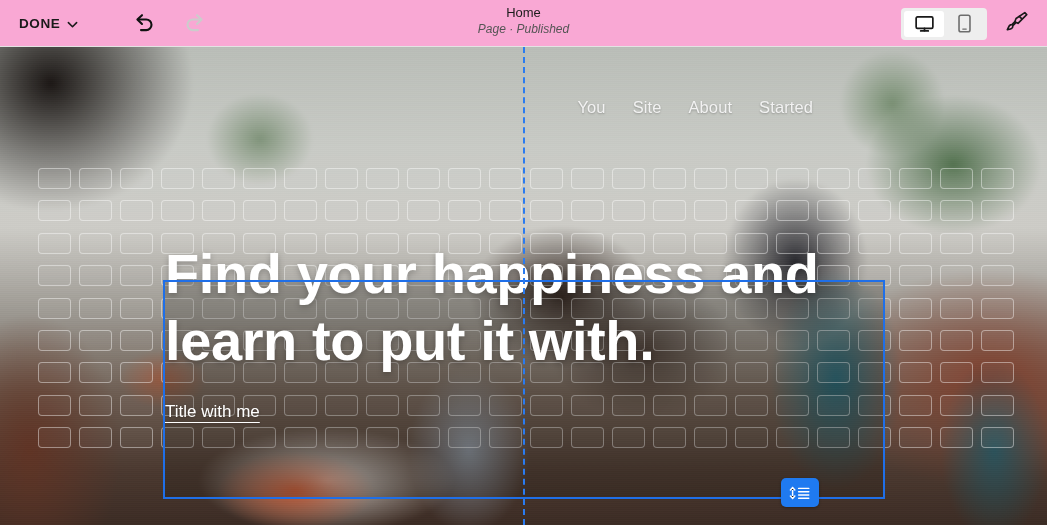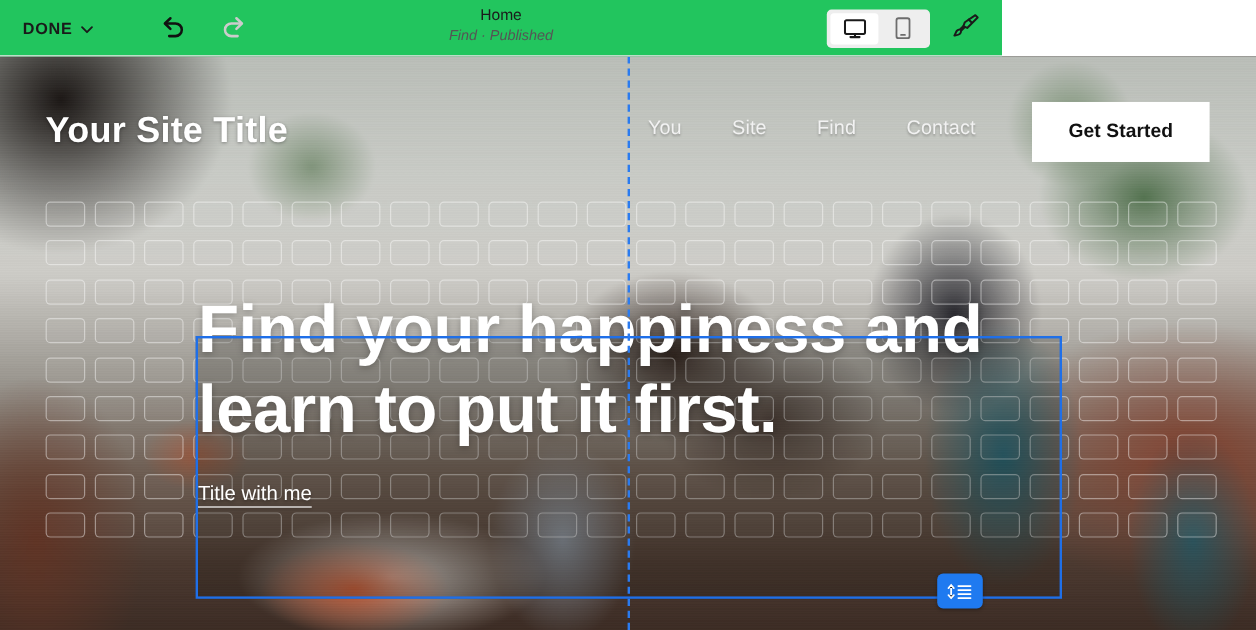--- a/index.html
+++ b/index.html
@@ -8,22 +8,22 @@
     width: 1047px; height: 525px;
     overflow: hidden;
     font-family: "Liberation Sans", sans-serif;
     background: #ffffff;
   }
 
   
   .editor-bar {
     position: absolute;
     left: 0; top: 0;
-    width: 835px; height: 47px;
-    background: #22c55e;
+    width: 1047px; height: 47px;
+    background: #f9a8d4;
     border-bottom: 1px solid #e3e3e3;
     display: flex;
     align-items: center;
     z-index: 50;
   }
 
   .bar-left {
     display: flex;
     align-items: center;
     padding-left: 17px;
@@ -190,21 +190,21 @@
     font-size: 30px;
     font-weight: bold;
     color: #ffffff;
     letter-spacing: 0.2px;
     text-shadow: 0 1px 3px rgba(0,0,0,0.35);
   }
   .site-nav {
     position: absolute;
     right: 234px; top: 51px;
     display: flex;
-    gap: 42px;
+    gap: 27px;
   }
   .nav-link {
     font-size: 16.5px;
     color: #f2f2f2;
     cursor: pointer;
     letter-spacing: 0.1px;
     text-shadow: 0 1px 2px rgba(0,0,0,0.25);
   }
   .cta-button {
     position: absolute;
@@ -338,21 +338,21 @@
             <path d="M17.5 7.5 H9.8 a5.3 5.3 0 0 0 0 10.6 H15" stroke="#cccccc" stroke-width="2.1" fill="none" stroke-linecap="round"></path>
             <path d="M14 3.2 L18.6 7.6 L14 12" stroke="#cccccc" stroke-width="2.1" fill="none" stroke-linecap="round" stroke-linejoin="round"></path>
           </svg>
         </span>
       </div>
     </div>
   </div>
 
   <div class="bar-center">
     <div class="page-title">Home</div>
-    <div class="page-status">Find · Published</div>
+    <div class="page-status">Page · Published</div>
   </div>
 
   <div class="bar-right">
     <div class="device-toggle">
       <div class="device-btn active">
         <span>
           <svg width="19" height="18" viewBox="0 0 20 18">
             <rect x="1.2" y="1.5" width="17.6" height="12" rx="1.4" stroke="#1a1a1a" stroke-width="1.8" fill="none"></rect>
             <path d="M10 13.5 V16" stroke="#1a1a1a" stroke-width="1.8" stroke-linecap="round"></path>
             <path d="M6 16.3 H14" stroke="#1a1a1a" stroke-width="1.8" stroke-linecap="round"></path>
@@ -382,30 +382,28 @@
     </div>
   </div>
 </div>
 
 <div class="canvas">
 
   <div class="photo"></div>
   <div class="photo-grain"></div>
 
   <div class="site-header">
-    <div class="site-title">Your Site Title</div>
 
     <div class="site-nav">
       <span class="nav-link">You</span>
       <span class="nav-link">Site</span>
-      <span class="nav-link">Find</span>
-      <span class="nav-link">Contact</span>
+      <span class="nav-link">About</span>
+      <span class="nav-link">Started</span>
     </div>
 
-    <div class="cta-button">Get Started</div>
   </div>
 
   <div class="grid-overlay">
       <div class="grid-cell" style="left: 38px; top: 121px;"></div>
       <div class="grid-cell" style="left: 79px; top: 121px;"></div>
       <div class="grid-cell" style="left: 120px; top: 121px;"></div>
       <div class="grid-cell" style="left: 161px; top: 121px;"></div>
       <div class="grid-cell" style="left: 202px; top: 121px;"></div>
       <div class="grid-cell" style="left: 243px; top: 121px;"></div>
       <div class="grid-cell" style="left: 284px; top: 121px;"></div>
@@ -616,21 +614,21 @@
       <div class="grid-cell" style="left: 817px; top: 380.2px;"></div>
       <div class="grid-cell" style="left: 858px; top: 380.2px;"></div>
       <div class="grid-cell" style="left: 899px; top: 380.2px;"></div>
       <div class="grid-cell" style="left: 940px; top: 380.2px;"></div>
       <div class="grid-cell" style="left: 981px; top: 380.2px;"></div>
     </div>
 
   <div class="selection-tint"></div>
 
   <div class="hero-block">
-    <div class="hero-headline">Find your happiness and learn to put it first.</div>
+    <div class="hero-headline">Find your happiness and learn to put it with.</div>
     <div class="hero-link">Title with me</div>
   </div>
 
   <div class="selection-box"></div>
   <div class="center-guide"></div>
 
   <div class="spacing-handle">
     <span>
       <svg width="24" height="16" viewBox="0 0 26 16">
         <g stroke="#ffffff" stroke-width="1.6" stroke-linecap="round">

